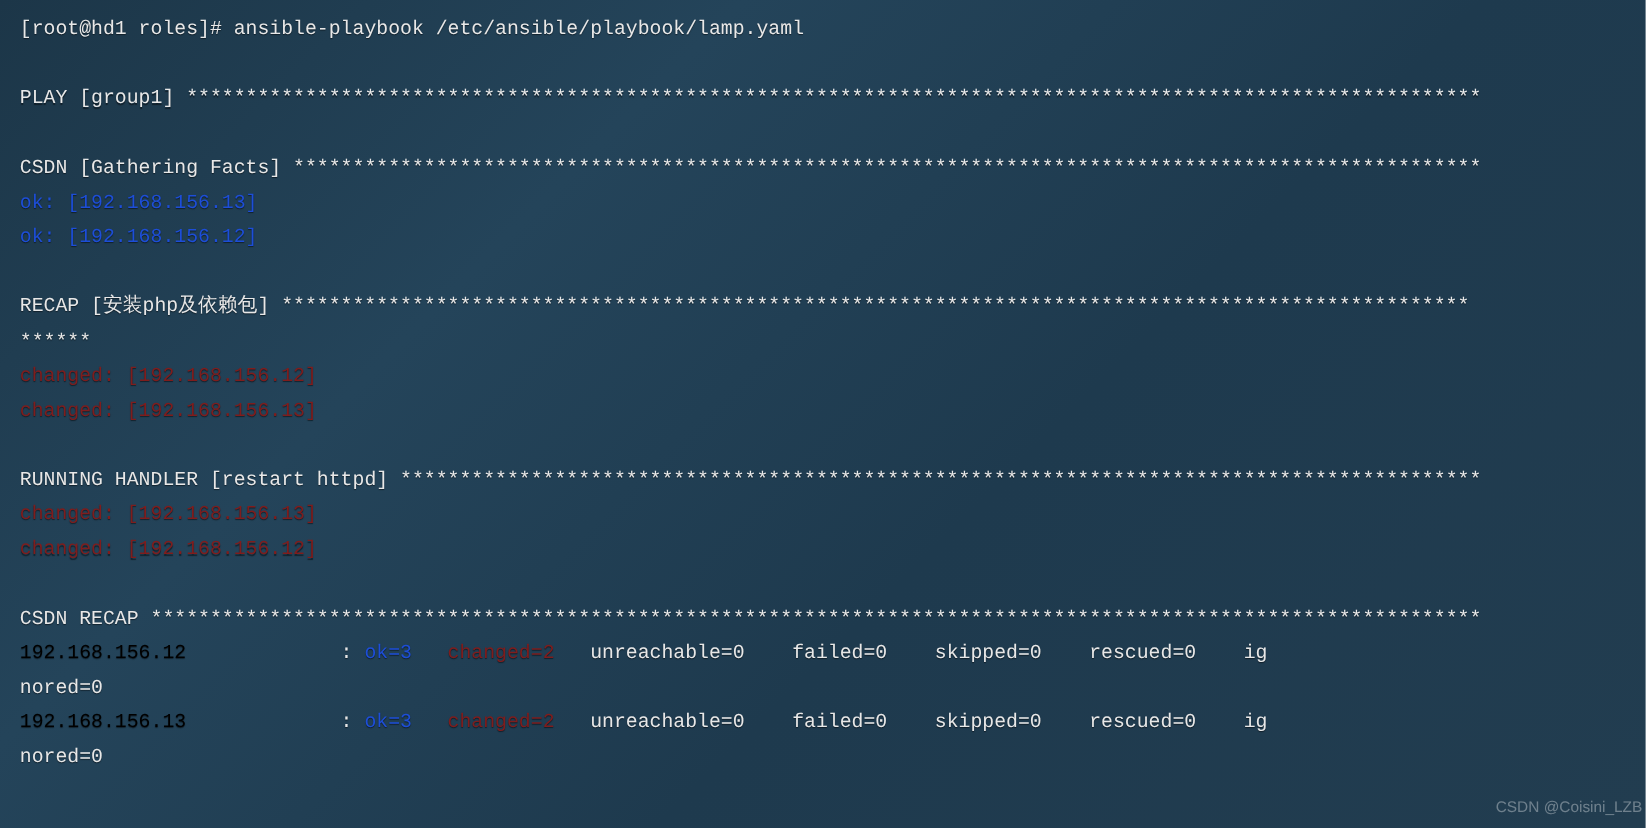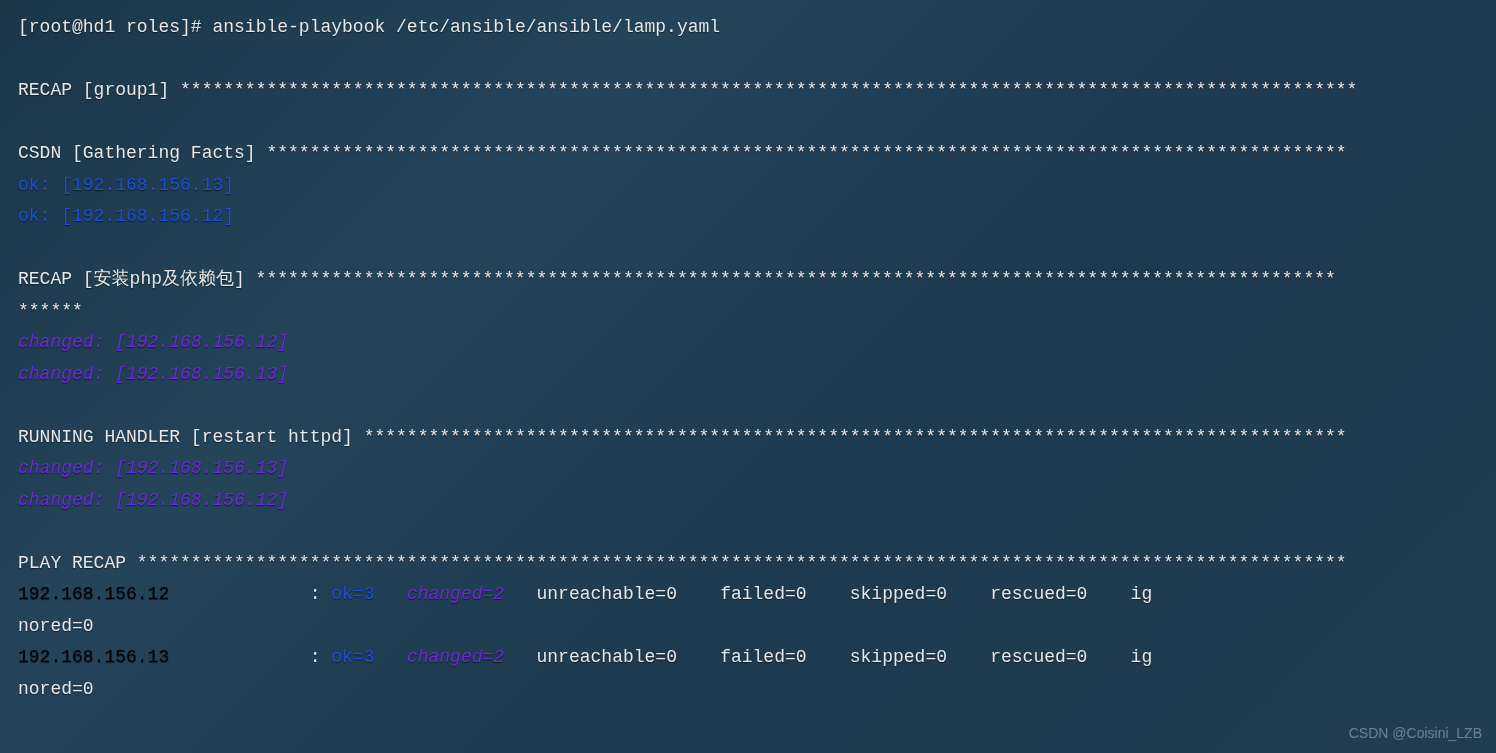--- a/index.html
+++ b/index.html
@@ -21,61 +21,60 @@
       overflow: hidden;
     }
     .line {
       white-space: pre;
       display: block;
     }
     .ok {
       color: #1d4ed8;
     }
     .changed {
-      color: #6d28d9;
-      font-style: italic;
+      color: #7f1d1d;
     }
     .host {
       color: #000000;
     }
     .white {
       color: #e8e8e8;
     }
     .watermark {
       position: absolute;
       bottom: 8px;
-      right: 14px;
+      right: 3px;
       color: rgba(255,255,255,0.35);
       font-size: 14px;
       font-family: Arial, sans-serif;
       text-shadow: none;
     }
     .blank {
       height: 1.75em;
     }
   </style>
 </head>
 <body>
 
-<span class="line white">[root@hd1 roles]# ansible-playbook /etc/ansible/ansible/lamp.yaml</span>
+<span class="line white">[root@hd1 roles]# ansible-playbook /etc/ansible/playbook/lamp.yaml</span>
 <div class="blank"></div>
-<span class="line white">RECAP [group1] *************************************************************************************************************</span>
+<span class="line white">PLAY [group1] *************************************************************************************************************</span>
 <div class="blank"></div>
 <span class="line white">CSDN [Gathering Facts] ****************************************************************************************************</span>
 <span class="line ok">ok: [192.168.156.13]</span>
 <span class="line ok">ok: [192.168.156.12]</span>
 <div class="blank"></div>
 <span class="line white">RECAP [安装php及依赖包] ****************************************************************************************************</span>
 <span class="line white">******</span>
 <span class="line changed">changed: [192.168.156.12]</span>
 <span class="line changed">changed: [192.168.156.13]</span>
 <div class="blank"></div>
 <span class="line white">RUNNING HANDLER [restart httpd] *******************************************************************************************</span>
 <span class="line changed">changed: [192.168.156.13]</span>
 <span class="line changed">changed: [192.168.156.12]</span>
 <div class="blank"></div>
-<span class="line white">PLAY RECAP ****************************************************************************************************************</span>
+<span class="line white">CSDN RECAP ****************************************************************************************************************</span>
 <span class="line"><span class="host">192.168.156.12</span><span class="white">             : </span><span class="ok">ok=3   </span><span class="changed">changed=2   </span><span class="white">unreachable=0    failed=0    skipped=0    rescued=0    ig</span></span>
 <span class="line white">nored=0</span>
 <span class="line"><span class="host">192.168.156.13</span><span class="white">             : </span><span class="ok">ok=3   </span><span class="changed">changed=2   </span><span class="white">unreachable=0    failed=0    skipped=0    rescued=0    ig</span></span>
 <span class="line white">nored=0</span>
 
 <div class="watermark">CSDN @Coisini_LZB</div>
 
 </body></html>

